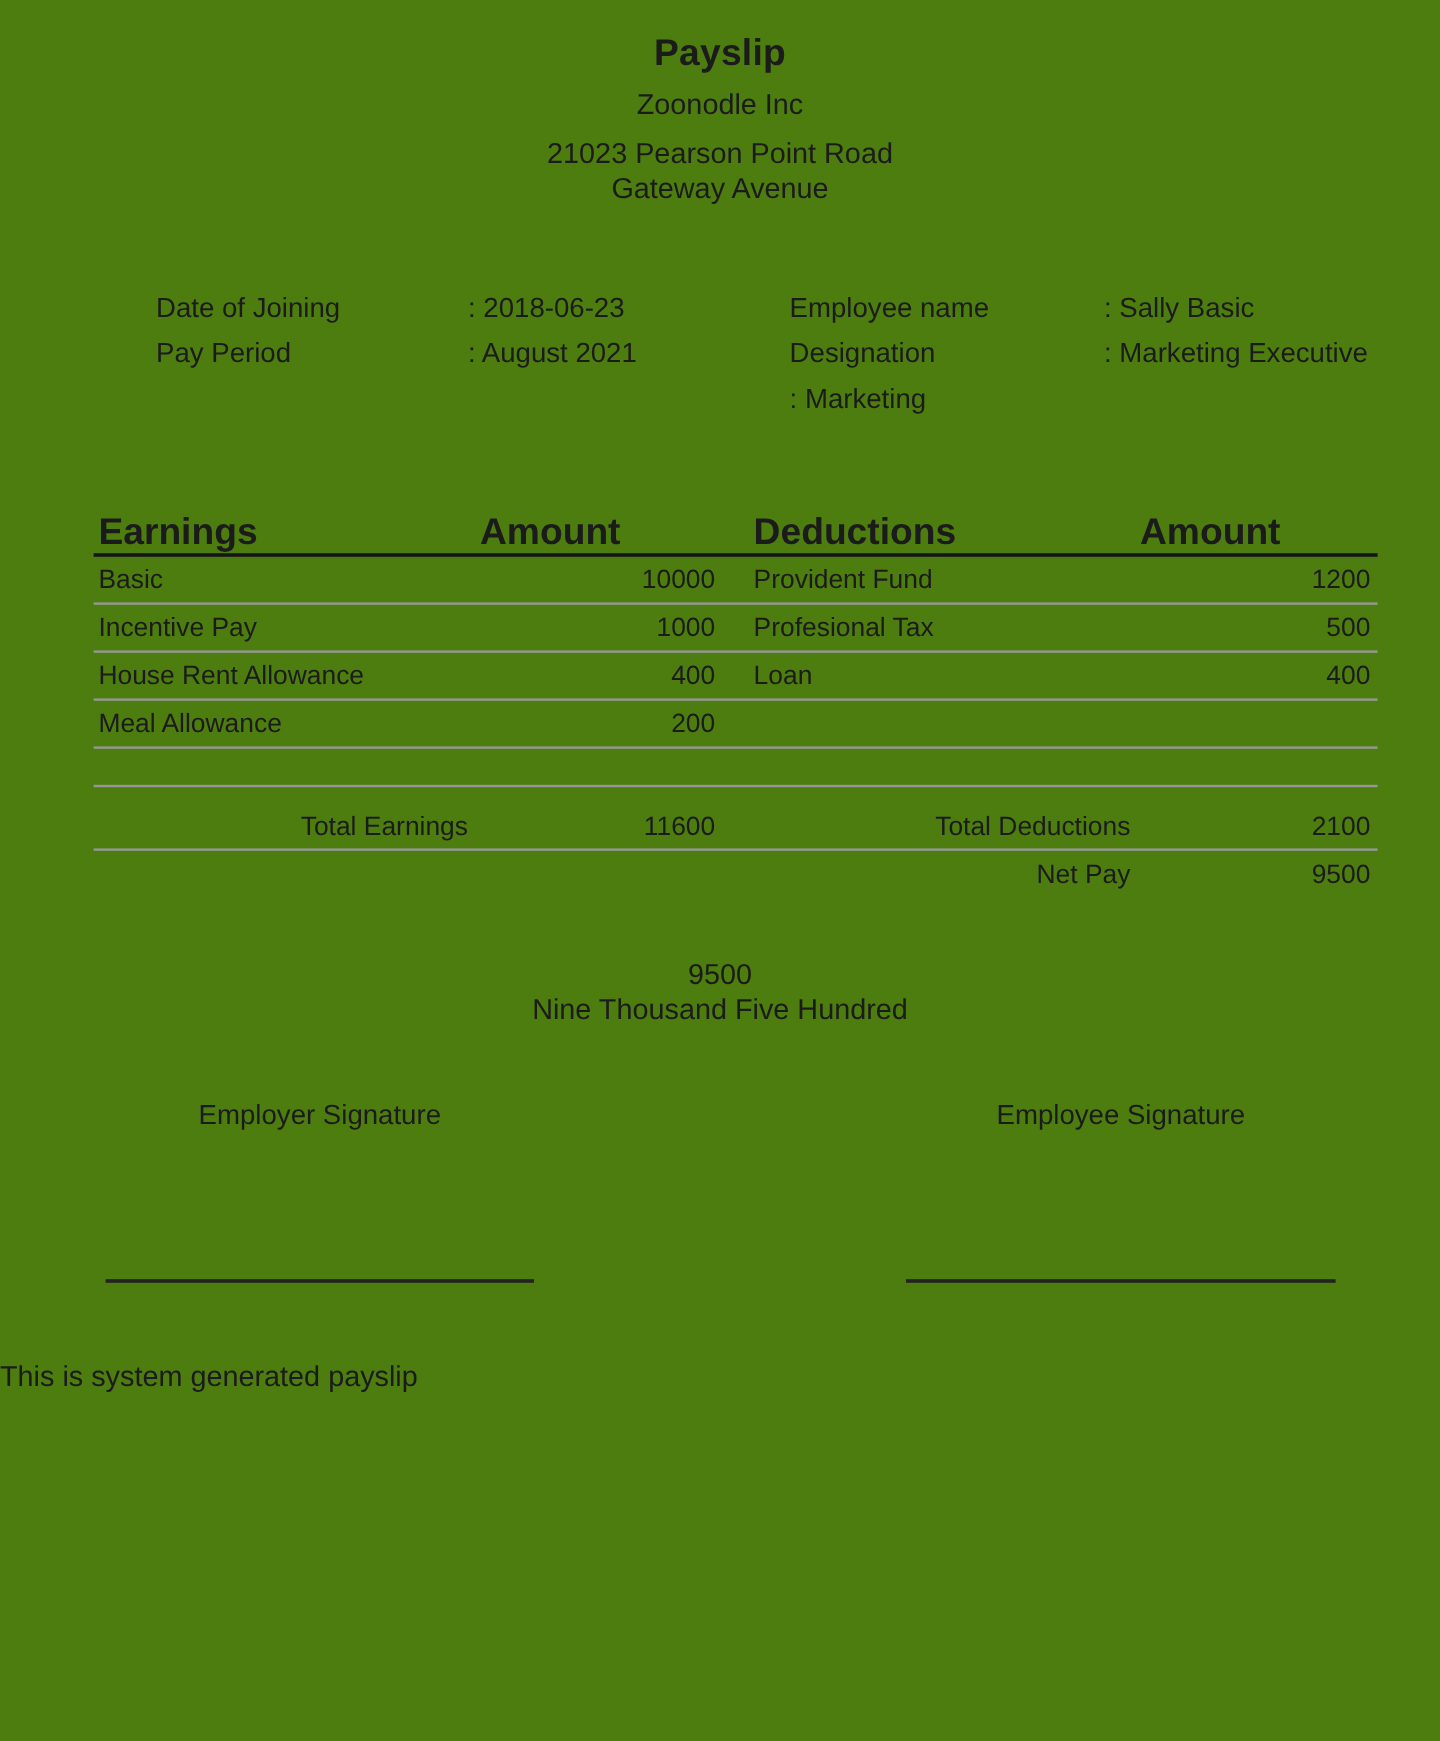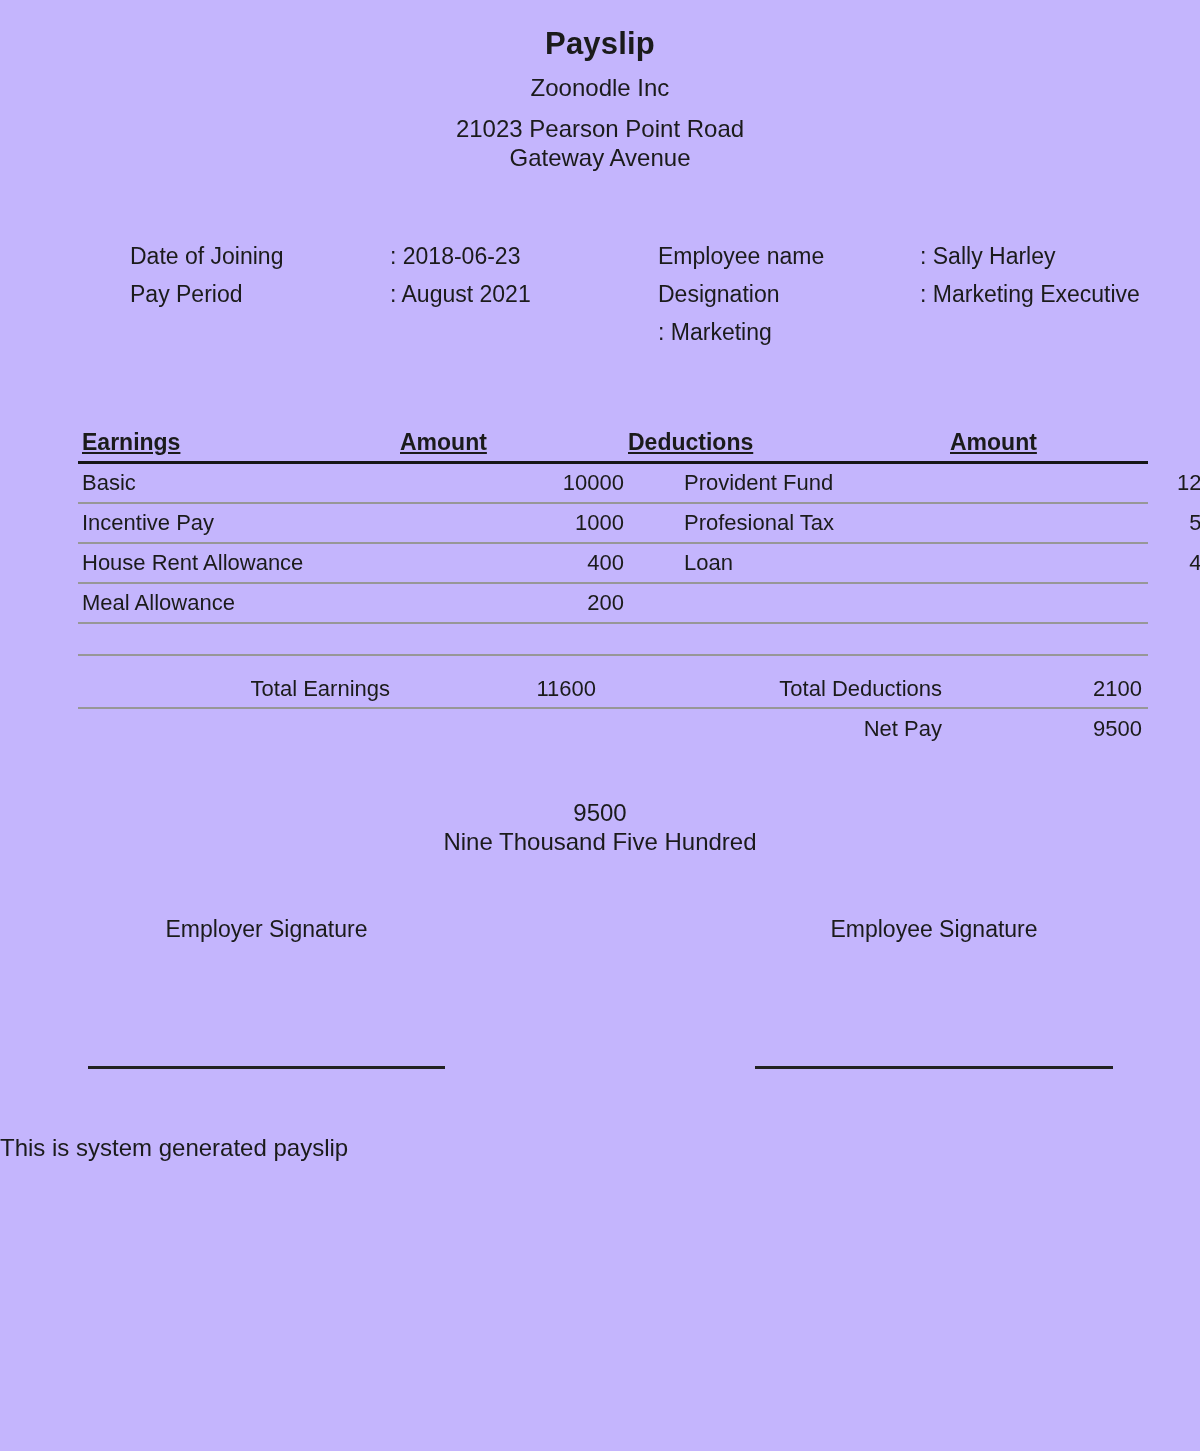--- a/index.html
+++ b/index.html
@@ -5,21 +5,21 @@
   * { box-sizing: border-box; margin: 0; padding: 0; }
   html, body { background: #ffffff; }
   body {
     font-family: "Liberation Sans", "DejaVu Sans", sans-serif;
     color: var(--text, #1b1b1b);
   }
   .page {
     position: relative;
     width: 1200px;
     height: 1451px;
-    background: #c4b5fd;
+    background: #4d7c0f;
     overflow: hidden;
   }
 
   
   .doc-title {
     position: absolute; top: 26px; left: 0; width: 100%;
     text-align: center; font-size: 31px; font-weight: bold;
     letter-spacing: 0.2px;
   }
   .company-name {
@@ -44,23 +44,23 @@
   
   .ptable { position: absolute; top: 424px; left: 78px; width: 1070px; }
   .grid-row {
     display: grid;
     grid-template-columns: 322px 200px 350px 198px;
     align-items: center;
   }
   .row-header {
     height: 40px;
     border-bottom: 3px solid var(--line_thick, #161616);
-    font-weight: bold; font-size: 23px; text-decoration: underline;
+    font-weight: bold; font-size: 31px;
   }
-  .row-data   { height: 40px; border-bottom: 2px solid var(--line_thin, #979797); font-size: 22px; gap: 28px; }
+  .row-data   { height: 40px; border-bottom: 2px solid var(--line_thin, #979797); font-size: 22px; }
   .row-spacer { height: 32px; border-bottom: 2px solid var(--line_thin, #979797); }
   .row-totals { height: 38px; border-bottom: 2px solid var(--line_thin, #979797); font-size: 22px; margin-top: 15px; }
   .row-netpay { height: 40px; font-size: 22px; }
 
   .c-label   { text-align: left;  padding-left: 4px; }
   .c-amount  { text-align: right; padding-right: 4px; }
   .c-label2  { text-align: left;  padding-left: 28px; }
   .c-amount2 { text-align: right; padding-right: 6px; }
   .c-amount-header  { text-align: left; }
   .c-total-label  { text-align: right; padding-right: 10px; }
@@ -105,21 +105,21 @@
         <span class="info-value">2018-06-23</span>
       </div>
       <div class="info-row">
         <span class="info-label">Pay Period</span>
         <span class="info-value">August 2021</span>
       </div>
     </div>
     <div class="info-col right">
       <div class="info-row">
         <span class="info-label">Employee name</span>
-        <span class="info-value">Sally Harley</span>
+        <span class="info-value">Sally Basic</span>
       </div>
       <div class="info-row">
         <span class="info-label">Designation</span>
         <span class="info-value">Marketing Executive</span>
       </div>
       <div class="info-row">
         <span class="info-value">Marketing</span>
       </div>
     </div>
   </div>

